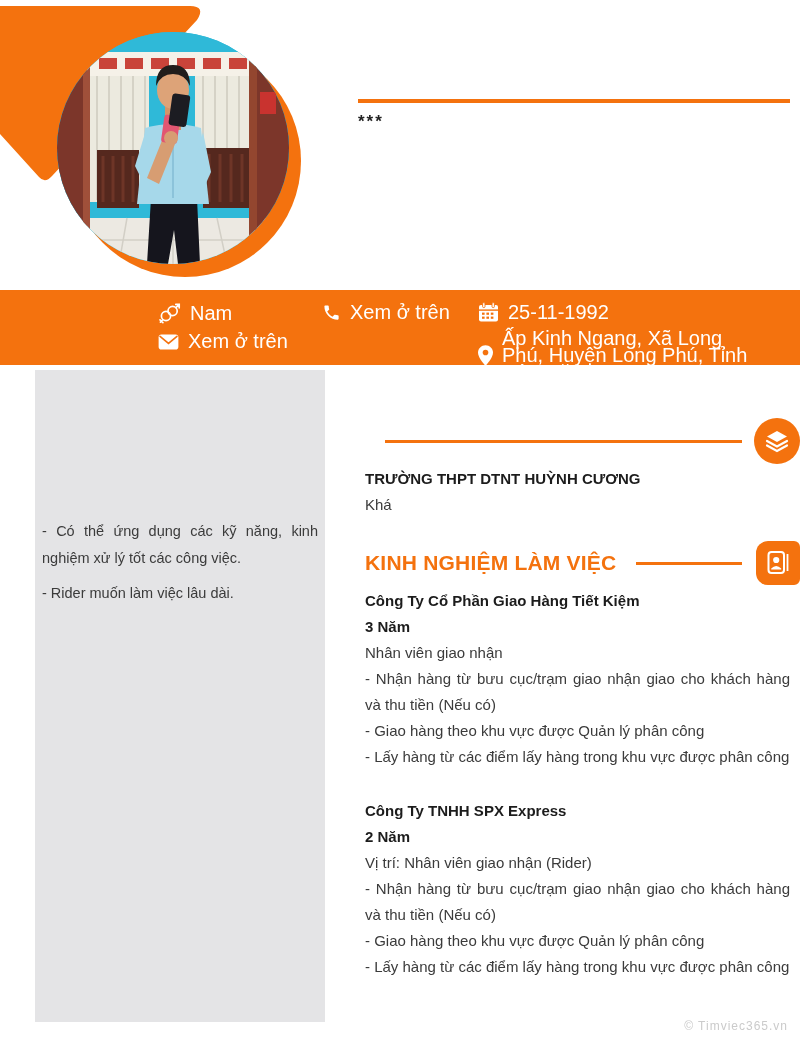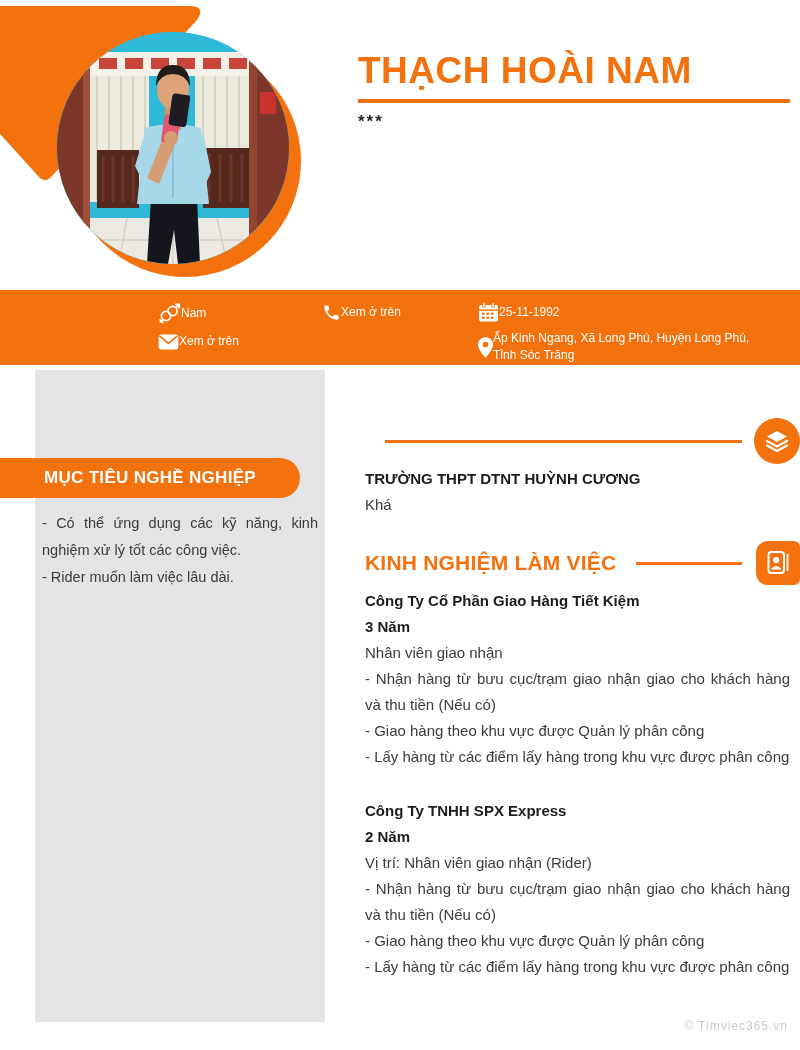--- a/index.html
+++ b/index.html
@@ -36,22 +36,22 @@
   }
   .stars{
     position:absolute;left:358px;top:112px;font-size:17px;font-weight:700;
     letter-spacing:2px;color:#222;
   }
   
   .contact-bar{
     position:absolute;left:0;top:290px;width:800px;height:75px;background:var(--accent);
   }
   .ci{
-    position:absolute;display:flex;align-items:center;
-    color:#fff;font-size:12px;line-height:17px;
+    position:absolute;display:flex;align-items:center;gap:9px;
+    color:#fff;font-size:20px;line-height:17px;
   }
   .ci svg{flex:0 0 auto;display:block;}
   .ci.top-align{align-items:center;}
   .ci-gender{left:158px;top:13px;}
   .ci-phone{left:322px;top:13px;}
   .ci-birthday{left:478px;top:12px;}
   .ci-email{left:158px;top:43px;}
   .ci-address{left:478px;top:40px;width:280px;}
   
   .sidebar{
@@ -61,21 +61,21 @@
   .objective-pill{
     position:absolute;left:0;top:458px;width:300px;height:40px;
     background:var(--accent);border-radius:0 22px 22px 0;
     display:flex;align-items:center;justify-content:center;
     color:#fff;font-size:17px;font-weight:700;letter-spacing:.3px;
   }
   .objective-body{
     position:absolute;left:42px;top:510px;width:276px;
     font-size:14.5px;line-height:27px;text-align:justify;color:var(--text);
   }
-  .objective-body p{margin:0 0 0 0;}
+  .objective-body p{margin:8px 0 0 0;}
   
   .right-col{position:absolute;left:365px;top:418px;width:425px;}
   .sec-header{position:relative;display:flex;align-items:center;height:46px;}
   .sec-title{
     color:var(--accent);font-size:21px;font-weight:800;letter-spacing:.2px;
     white-space:nowrap;
   }
   .sec-line{flex:1;height:3px;background:var(--accent);margin:0 48px 0 20px;}
   .sec-icon{
     position:absolute;right:-10px;top:50%;transform:translateY(-50%);
@@ -147,21 +147,20 @@
       <path d="M99,54 Q99,33 116,33 Q133,33 133,54 Q128,42 116,42 Q104,42 99,54 Z" fill="#211D1B"></path>
       <polygon points="90,146 106,106 118,112 102,152" fill="#D79D72"></polygon>
       <g transform="rotate(8 120 88)">
         <rect x="107" y="84" width="16" height="28" rx="3" fill="#E25671"></rect>
         <rect x="112" y="62" width="18" height="32" rx="3" fill="#1C1C22"></rect>
       </g>
       <circle cx="114" cy="106" r="7" fill="#D79D72"></circle>
     </svg>
   </div>
 
-  <div class="name">THẠCH HOÀI NAM</div>
   <div class="name-underline"></div>
   <div class="stars">***</div>
 
   <div class="contact-bar">
     <div class="ci ci-gender">
       <svg width="23" height="21" viewBox="0 0 23 21">
         <g stroke="#fff" stroke-width="1.7" fill="none" stroke-linecap="round">
           <circle cx="8" cy="13" r="4.6"></circle>
           <path d="M4.6,17 L2.4,19.2 M2,16.8 L4.9,19.6"></path>
           <circle cx="14.6" cy="8" r="4.6"></circle>
@@ -204,23 +203,20 @@
       <svg width="15" height="21" viewBox="0 0 16 22">
         <path d="M8 0C3.6 0 0 3.6 0 8c0 5.4 8 14 8 14s8-8.6 8-14c0-4.4-3.6-8-8-8z" fill="#fff"></path>
         <circle cx="8" cy="7.8" r="3" fill="#F4720E"></circle>
       </svg>
       <span>Ấp Kinh Ngang, Xã Long Phú, Huyện Long Phú, Tỉnh Sóc Trăng</span>
     </div>
   </div>
 
   <div class="sidebar"></div>
 
-  <div class="objective-pill">
-    <span>MỤC TIÊU NGHỀ NGHIỆP</span>
-  </div>
   <div class="objective-body">
     <p>- Có thể ứng dụng các kỹ năng, kinh nghiệm xử lý tốt các công việc.</p>
     <p>- Rider muốn làm việc lâu dài.</p>
   </div>
 
   <div class="right-col">
 
     <div class="section-edu">
       <div class="sec-header">
         <span class="sec-line"></span>

